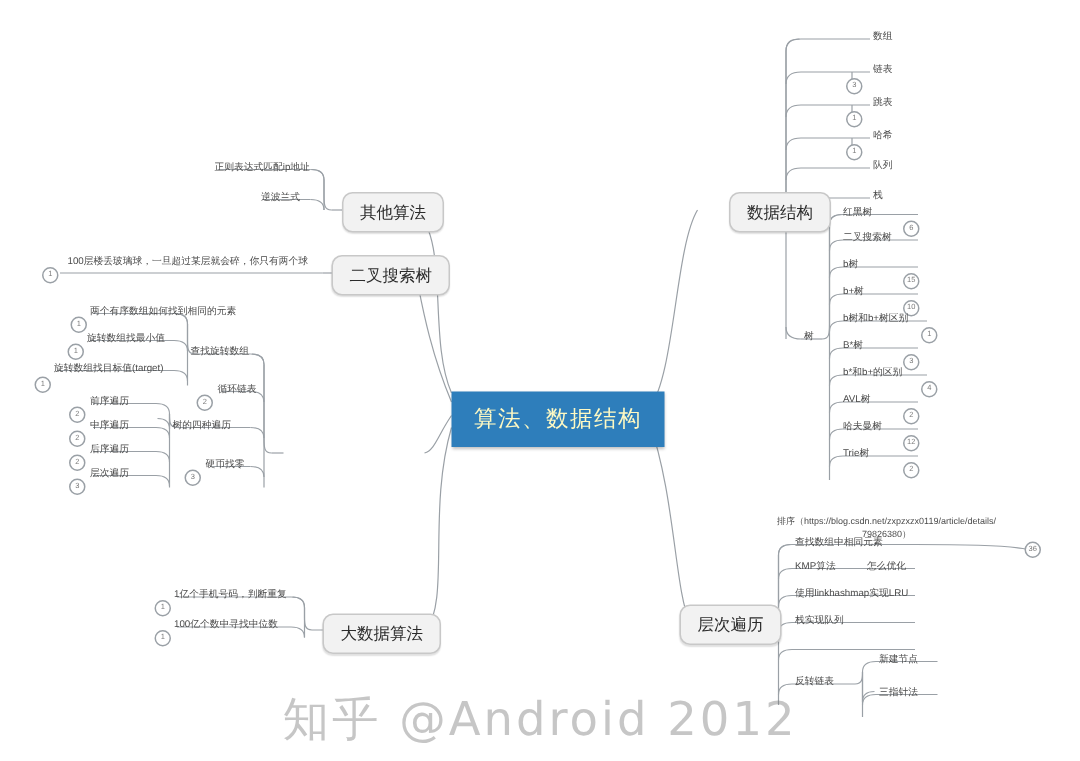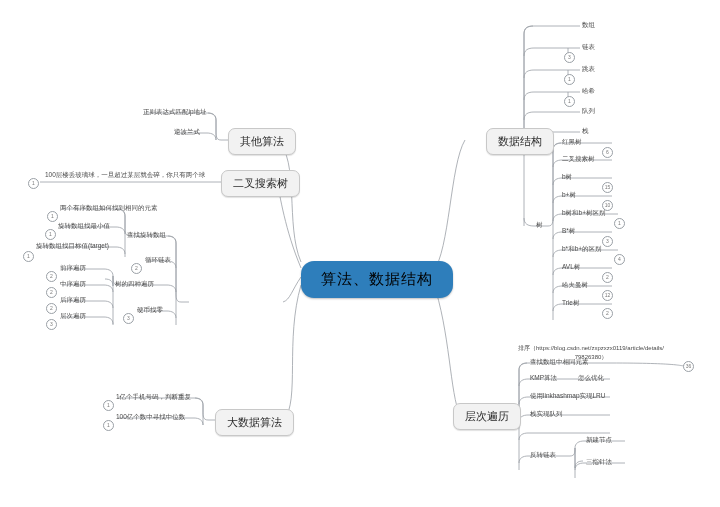--- a/index.html
+++ b/index.html
@@ -12,24 +12,24 @@
   }
   #canvas{position:absolute;left:0;top:0;width:720px;height:507px;}
   svg.links{position:absolute;left:0;top:0;width:720px;height:507px;}
   svg.links path,svg.links line{fill:none;stroke:#9aa0a6;stroke-width:.8;}
 
   
   .node{position:absolute;white-space:nowrap;}
 
   .central{
     background:#2e7ebb;
-    color:#000000;
-    border-radius:13px;
+    color:#fef9c3;
+    border-radius:0;
     font-size:15px;
-    padding:9px 20px;
+    padding:9px 15px;
     letter-spacing:1px;
     box-shadow:0 1px 2px rgba(0,0,0,.25);
   }
   .main{
     background:#f2f2f2;
     color:#2b2b2b;
     border:1px solid #c8c8c8;
     border-radius:7px;
     font-size:11px;
     padding:5px 11px;
@@ -284,13 +284,14 @@
   <div class="badge" style="left:46px;top:303px;">2</div>
   <div class="node leaf" style="left:60px;top:312px;">层次遍历</div>
   <div class="badge" style="left:46px;top:319px;">3</div>
 
   <div class="node main" style="left:215px;top:409px;text-align:right;">大数据算法</div>
   <div class="node leaf" style="left:116px;top:393px;">1亿个手机号码，判断重复</div>
   <div class="badge" style="left:103px;top:400px;">1</div>
   <div class="node leaf" style="left:116px;top:413px;">100亿个数中寻找中位数</div>
   <div class="badge" style="left:103px;top:420px;">1</div>
 
+  <div class="watermark">知乎 @Android 2012</div>
 </div>
 
 </body></html>

